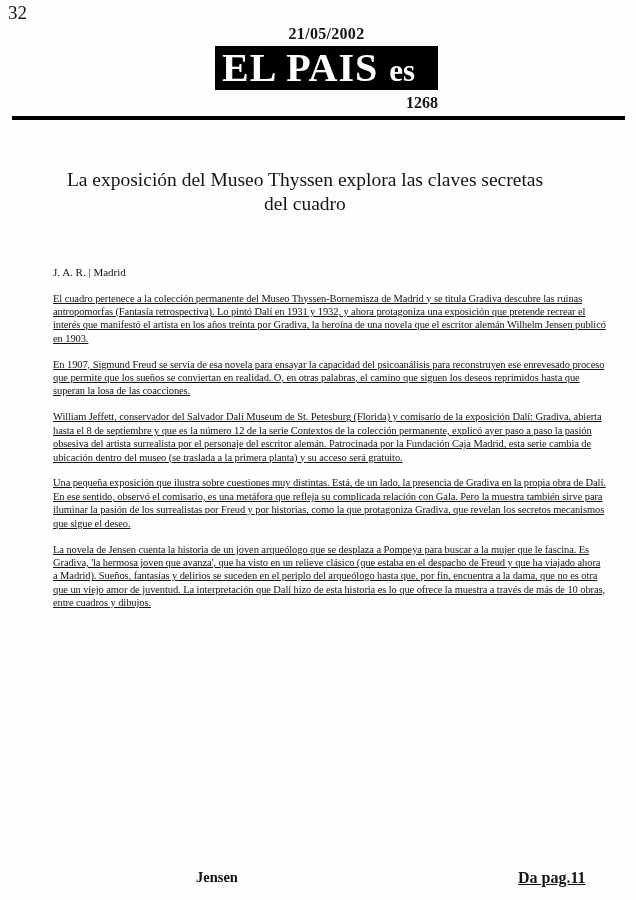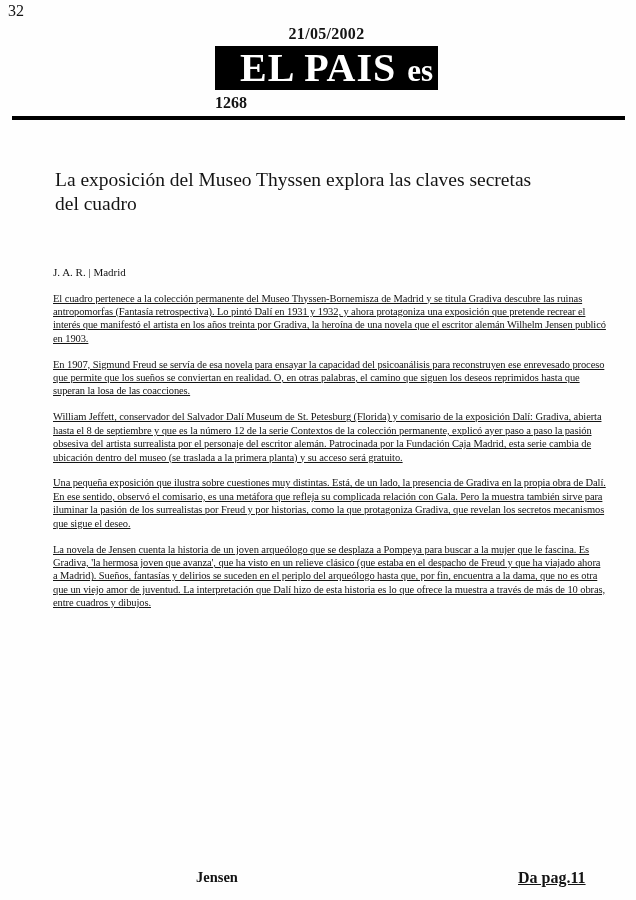--- a/index.html
+++ b/index.html
@@ -10,62 +10,62 @@
   }
   .page {
     position: relative;
     width: 636px; height: 900px;
     background: #fefefe;
     color: #141414;
     overflow: hidden;
   }
   .corner-page-number {
     position: absolute; left: 8px; top: 2px;
-    font-size: 16px;
+    font-size: 19px;
   }
   .date {
     position: absolute; left: 215px; top: 25px; width: 223px;
     text-align: center; font-weight: bold; font-size: 16px;
     letter-spacing: 0.3px;
     font-family: Liberation Serif, serif;
   }
   .logo-box {
     position: absolute; left: 215px; top: 46px;
     width: 223px; height: 44px;
     background: #000000;
     box-sizing: border-box;
-    padding-left: 25px;
+    padding-left: 7px;
     line-height: 43px;
     white-space: nowrap;
     overflow: hidden;
   }
   .brand {
     font-size: 40px; font-weight: bold; color: #ffffff;
     letter-spacing: 1px;
   }
   .brand-suffix {
     font-size: 31px; font-weight: bold; color: #ffffff;
     margin-left: 11px;
   }
   .edition {
     position: absolute; left: 215px; top: 94px; width: 223px;
-    text-align: left; font-weight: bold; font-size: 16px;
+    text-align: right; font-weight: bold; font-size: 16px;
   }
   .rule {
     position: absolute; left: 12px; top: 116px;
     width: 613px; height: 4px; background: #000000;
   }
   article {
     position: absolute; left: 53px; top: 146px; width: 554px;
   }
   h1, h2 {
     font-size: 19.5px; font-weight: normal; line-height: 24px;
     margin: 0 0 0 2px; max-width: 500px;
   }
-  h2 { margin-top: 22px; }
+  h2 { margin-top: 22px; text-align: center; }
   .byline {
     font-size: 11px; line-height: 13px;
     margin-top: 50px; margin-bottom: 8px;
   }
   article p {
     font-size: 10.5px; line-height: 13.4px;
     letter-spacing: -0.1px;
     margin: 12.5px 0 0 0;
     text-decoration: underline;
   }

